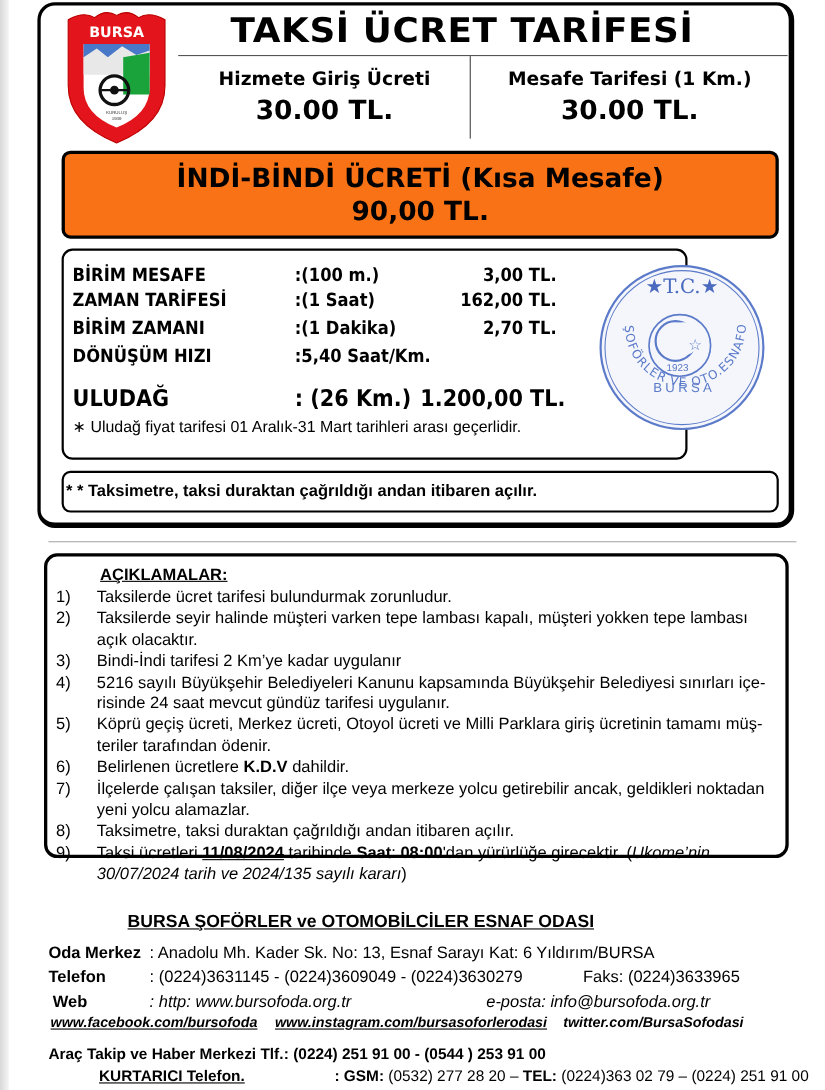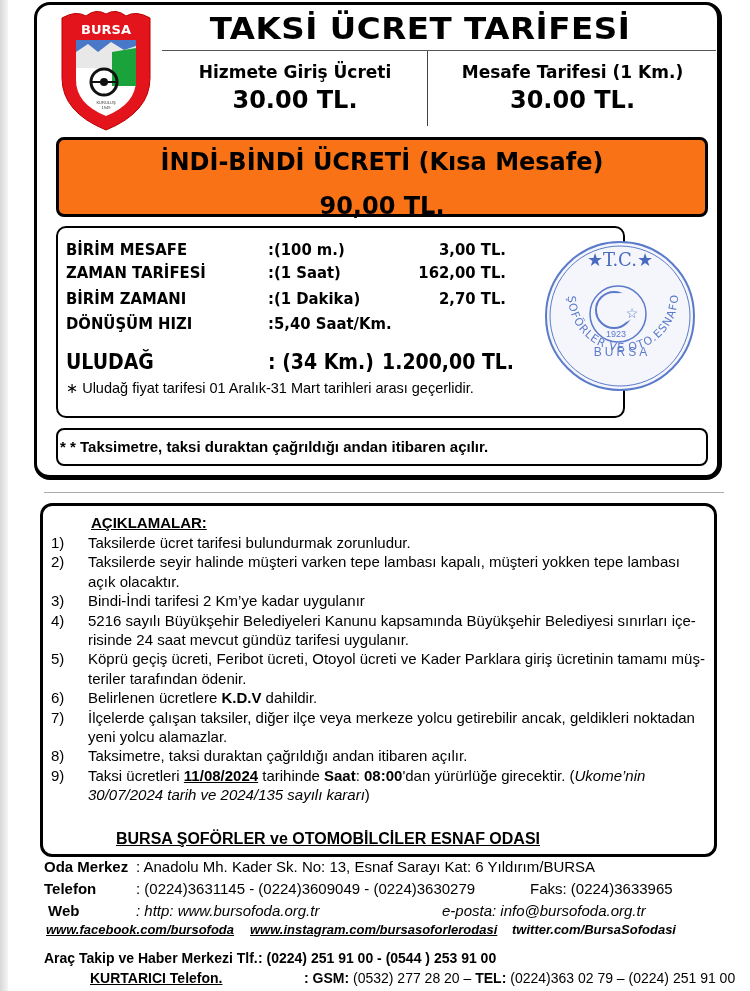--- a/index.html
+++ b/index.html
@@ -26,21 +26,21 @@
   .fee-block .value { font-size: 24px; margin-top: 4px; }
   .fee-left { left: 170px; width: 250px; }
   .fee-right { left: 430px; width: 285px; }
 
   .yellow-box {
     position: absolute; left: 56px; top: 137px; width: 652px; height: 80px;
     background: #f97316; border: 3px solid #000; border-radius: 8px;
     text-align: center; font-family: "DejaVu Sans", sans-serif; font-weight: bold;
   }
   .yellow-box .line1 { font-size: 24px; margin-top: 8px; }
-  .yellow-box .line2 { font-size: 24px; margin-top: 16px; }
+  .yellow-box .line2 { font-size: 24px; margin-top: 2px; }
 
   .rates-box {
     position: absolute; left: 56px; top: 226px; width: 569px; height: 192px;
     border: 2px solid #000; border-radius: 10px;
   }
   .rate-row { position: absolute; left: 8px; font-size: 16.5px; font-weight: bold; font-family: "DejaVu Sans Condensed", "Liberation Sans", sans-serif; }
   .rate-row .name { position: absolute; left: 0; width: 200px; }
   .rate-row .unit { position: absolute; left: 202px; width: 160px; white-space: nowrap; }
   .rate-row .price { position: absolute; left: 300px; width: 140px; text-align: right; white-space: nowrap; }
   .rate-row.big { font-size: 21px; }
@@ -52,21 +52,21 @@
 
   .notice-box {
     position: absolute; left: 56px; top: 428px; width: 652px; height: 38px;
     border: 2px solid #000; border-radius: 8px;
     font-size: 15px; font-weight: bold; padding: 8px 0 0 2px; white-space: nowrap;
   }
 
   .sep-line { position: absolute; left: 44px; top: 492px; width: 680px; height: 1px; background: #aaa; }
 
   .expl-box {
-    position: absolute; left: 40px; top: 503px; width: 677px; height: 354px;
+    position: absolute; left: 40px; top: 503px; width: 677px; height: 277px;
     border: 3px solid #000; border-radius: 12px;
   }
   .expl-title { position: absolute; left: 48px; top: 8px; font-size: 15px; font-weight: bold; text-decoration: underline; }
   .expl-list { position: absolute; left: 8px; top: 27px; width: 660px; font-size: 15px; line-height: 19.4px; }
   .expl-item { display: flex; }
   .expl-item .num { width: 24px; flex-shrink: 0; }
   .expl-item .txt { flex: 1; margin-left: 13px; }
 
   .org-title { position: absolute; left: 0; width: 656px; top: 830px; text-align: center; font-size: 16px; font-weight: bold; text-decoration: underline; }
   .contact-row { position: absolute; left: 44px; font-size: 15px; white-space: nowrap; }
@@ -138,21 +138,21 @@
     <span class="unit">:(1 Dakika)</span>
     <span class="price">2,70 TL.</span>
   </div>
   <div class="rate-row" style="top:86px;">
     <span class="name">DÖNÜŞÜM HIZI</span>
     <span class="unit">:5,40 Saat/Km.</span>
     <span class="price"></span>
   </div>
   <div class="rate-row big" style="top:122px;">
     <span class="name">ULUDAĞ</span>
-    <span class="unit">: (34 Km.)</span>
+    <span class="unit">: (26 Km.)</span>
     <span class="price">1.200,00 TL.</span>
   </div>
   <div class="rate-note">∗ Uludağ fiyat tarifesi 01 Aralık-31 Mart tarihleri arası geçerlidir.</div>
 </div>
 
 <svg class="stamp" viewBox="0 0 160 160">
   <defs>
     <path id="ringPath" d="M 28 60 A 55 55 0 1 0 138 60"></path>
   </defs>
   <circle cx="80" cy="80" r="74" fill="#f4f6fb" stroke="#5b7ac9" stroke-width="2"></circle>
@@ -187,21 +187,21 @@
     <div class="expl-item">
       <span class="num">3)</span>
       <span class="txt">Bindi-İndi tarifesi 2  Km’ye kadar uygulanır</span>
     </div>
     <div class="expl-item">
       <span class="num">4)</span>
       <span class="txt">5216 sayılı Büyükşehir Belediyeleri Kanunu kapsamında Büyükşehir Belediyesi sınırları içe-risinde  24 saat mevcut gündüz tarifesi uygulanır.</span>
     </div>
     <div class="expl-item">
       <span class="num">5)</span>
-      <span class="txt">Köprü geçiş ücreti, Feribot ücreti, Otoyol ücreti ve Kader Parklara giriş ücretinin tamamı müş-teriler tarafından ödenir.</span>
+      <span class="txt">Köprü geçiş ücreti, Merkez ücreti, Otoyol ücreti ve Milli Parklara giriş ücretinin tamamı müş-teriler tarafından ödenir.</span>
     </div>
     <div class="expl-item">
       <span class="num">6)</span>
       <span class="txt"><span>Belirlenen ücretlere </span><span class="b">K.D.V</span><span> dahildir.</span></span>
     </div>
     <div class="expl-item">
       <span class="num">7)</span>
       <span class="txt">İlçelerde çalışan taksiler, diğer ilçe veya merkeze yolcu getirebilir ancak, geldikleri noktadan yeni yolcu alamazlar.</span>
     </div>
     <div class="expl-item">

